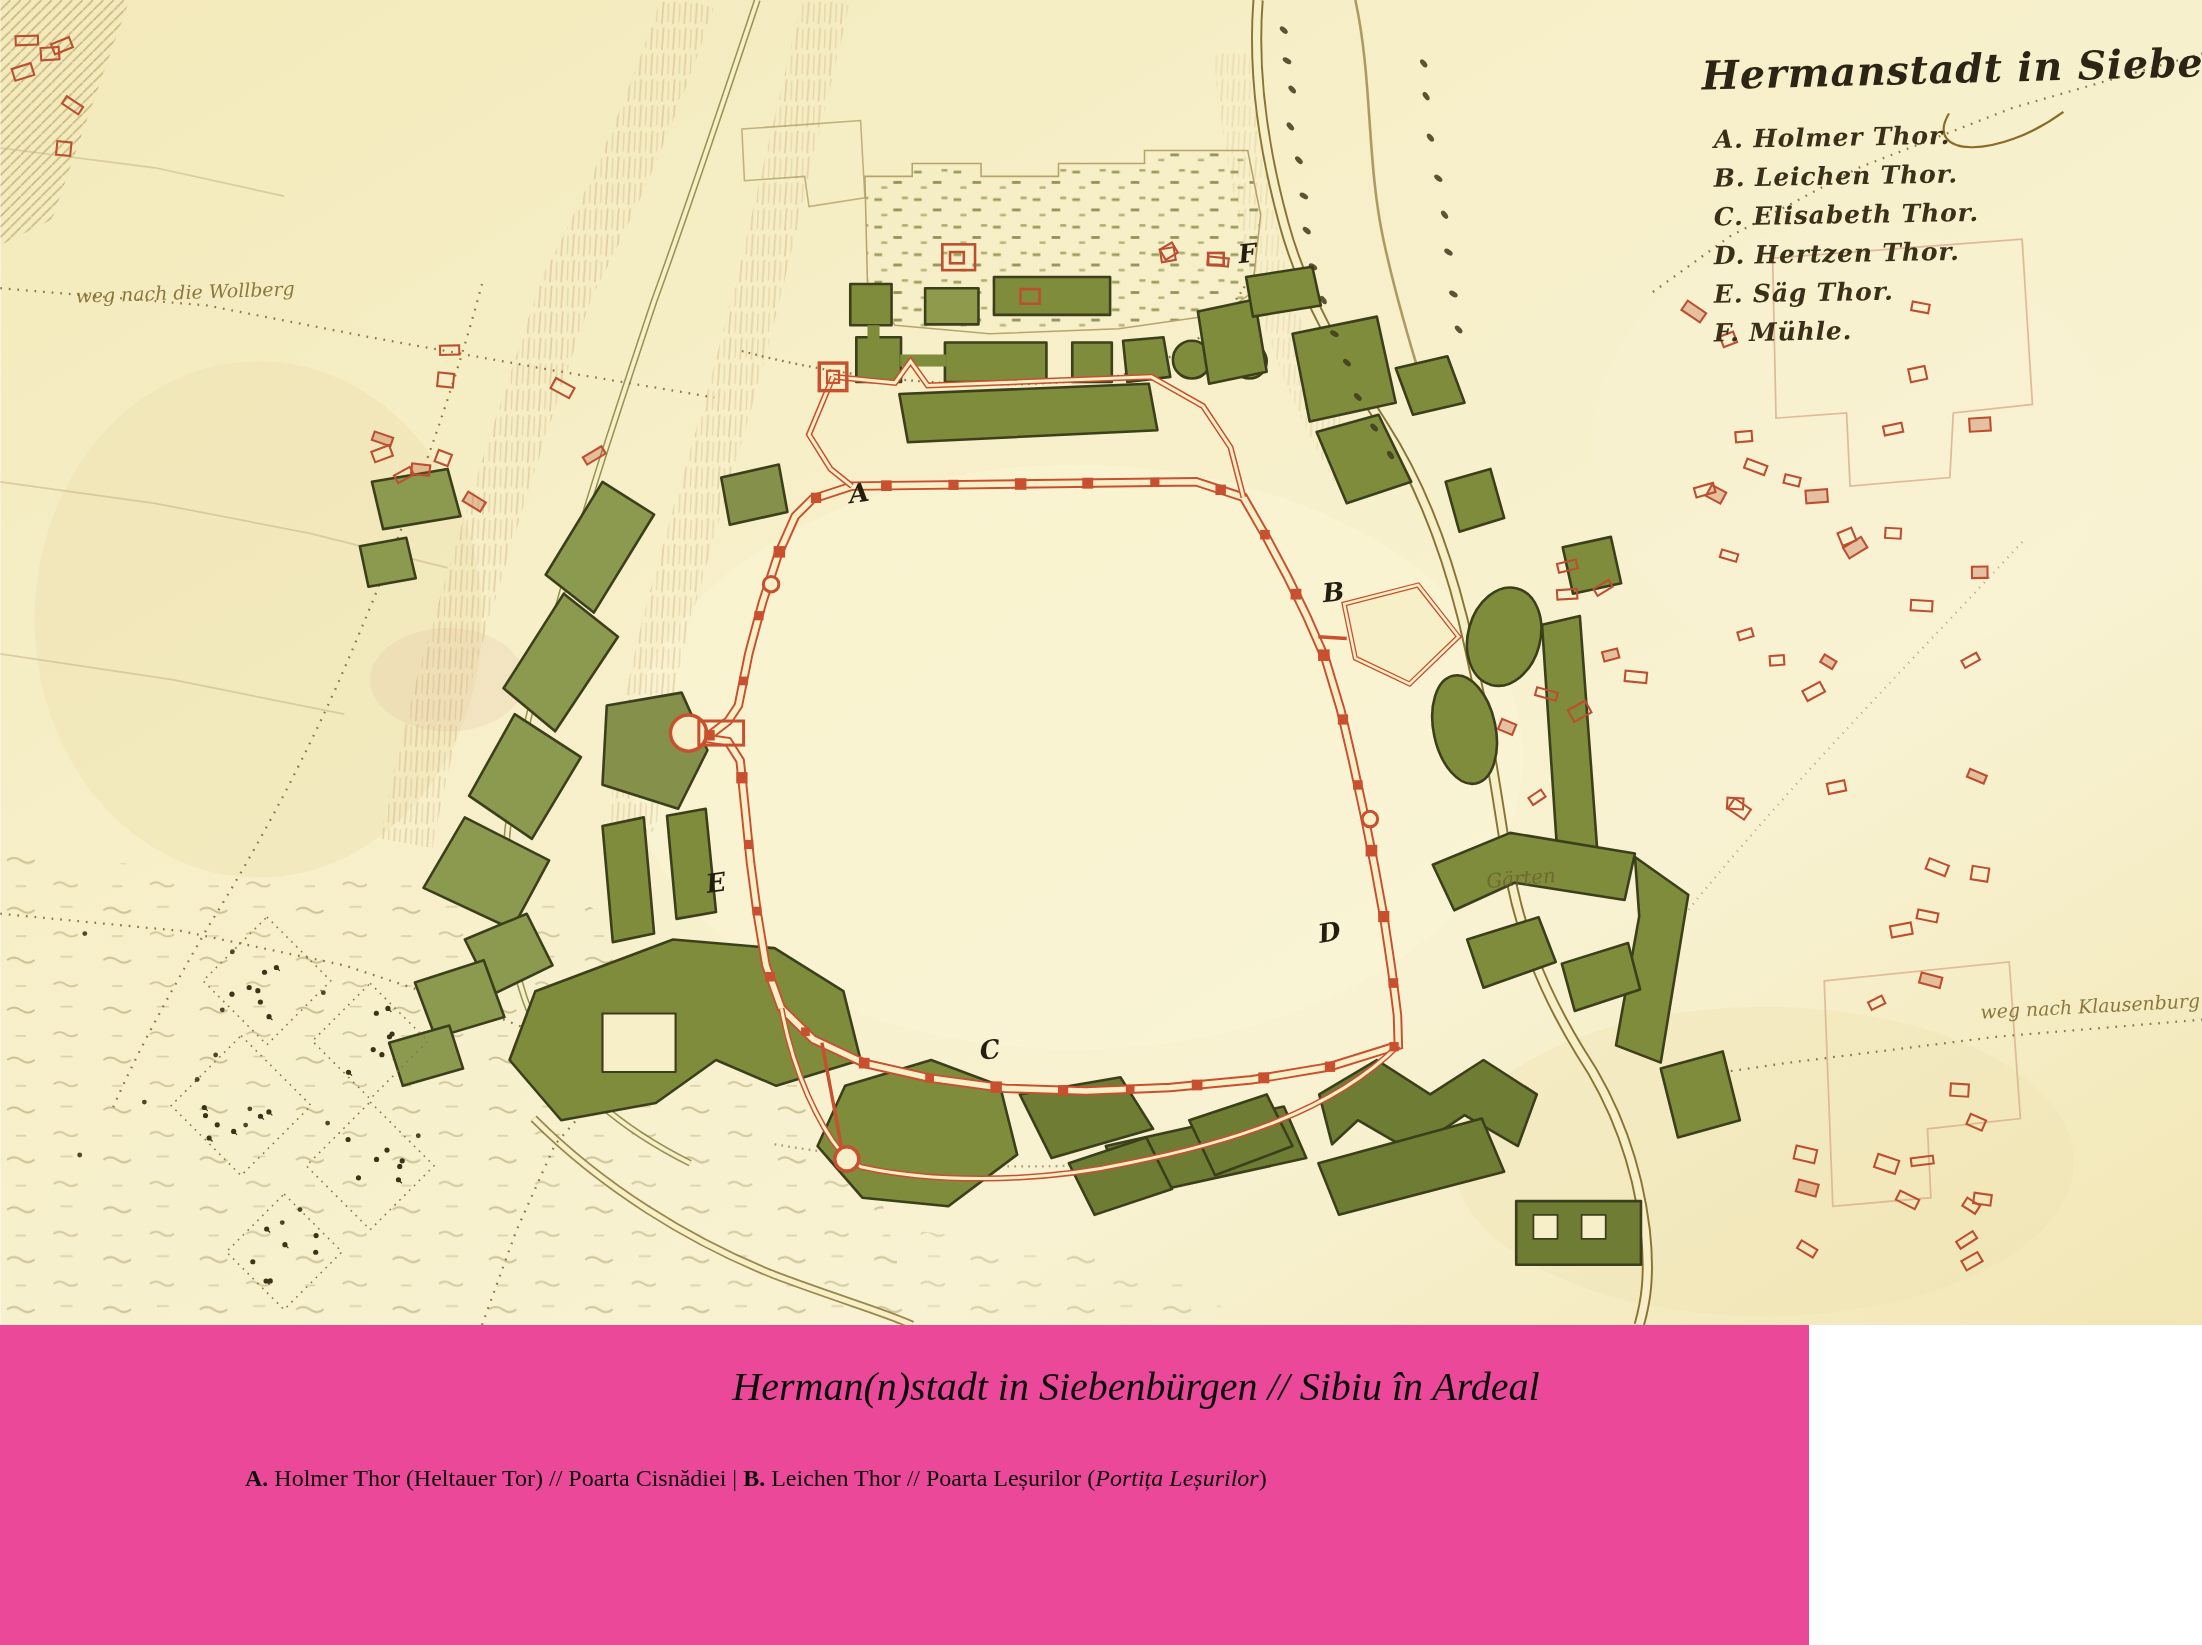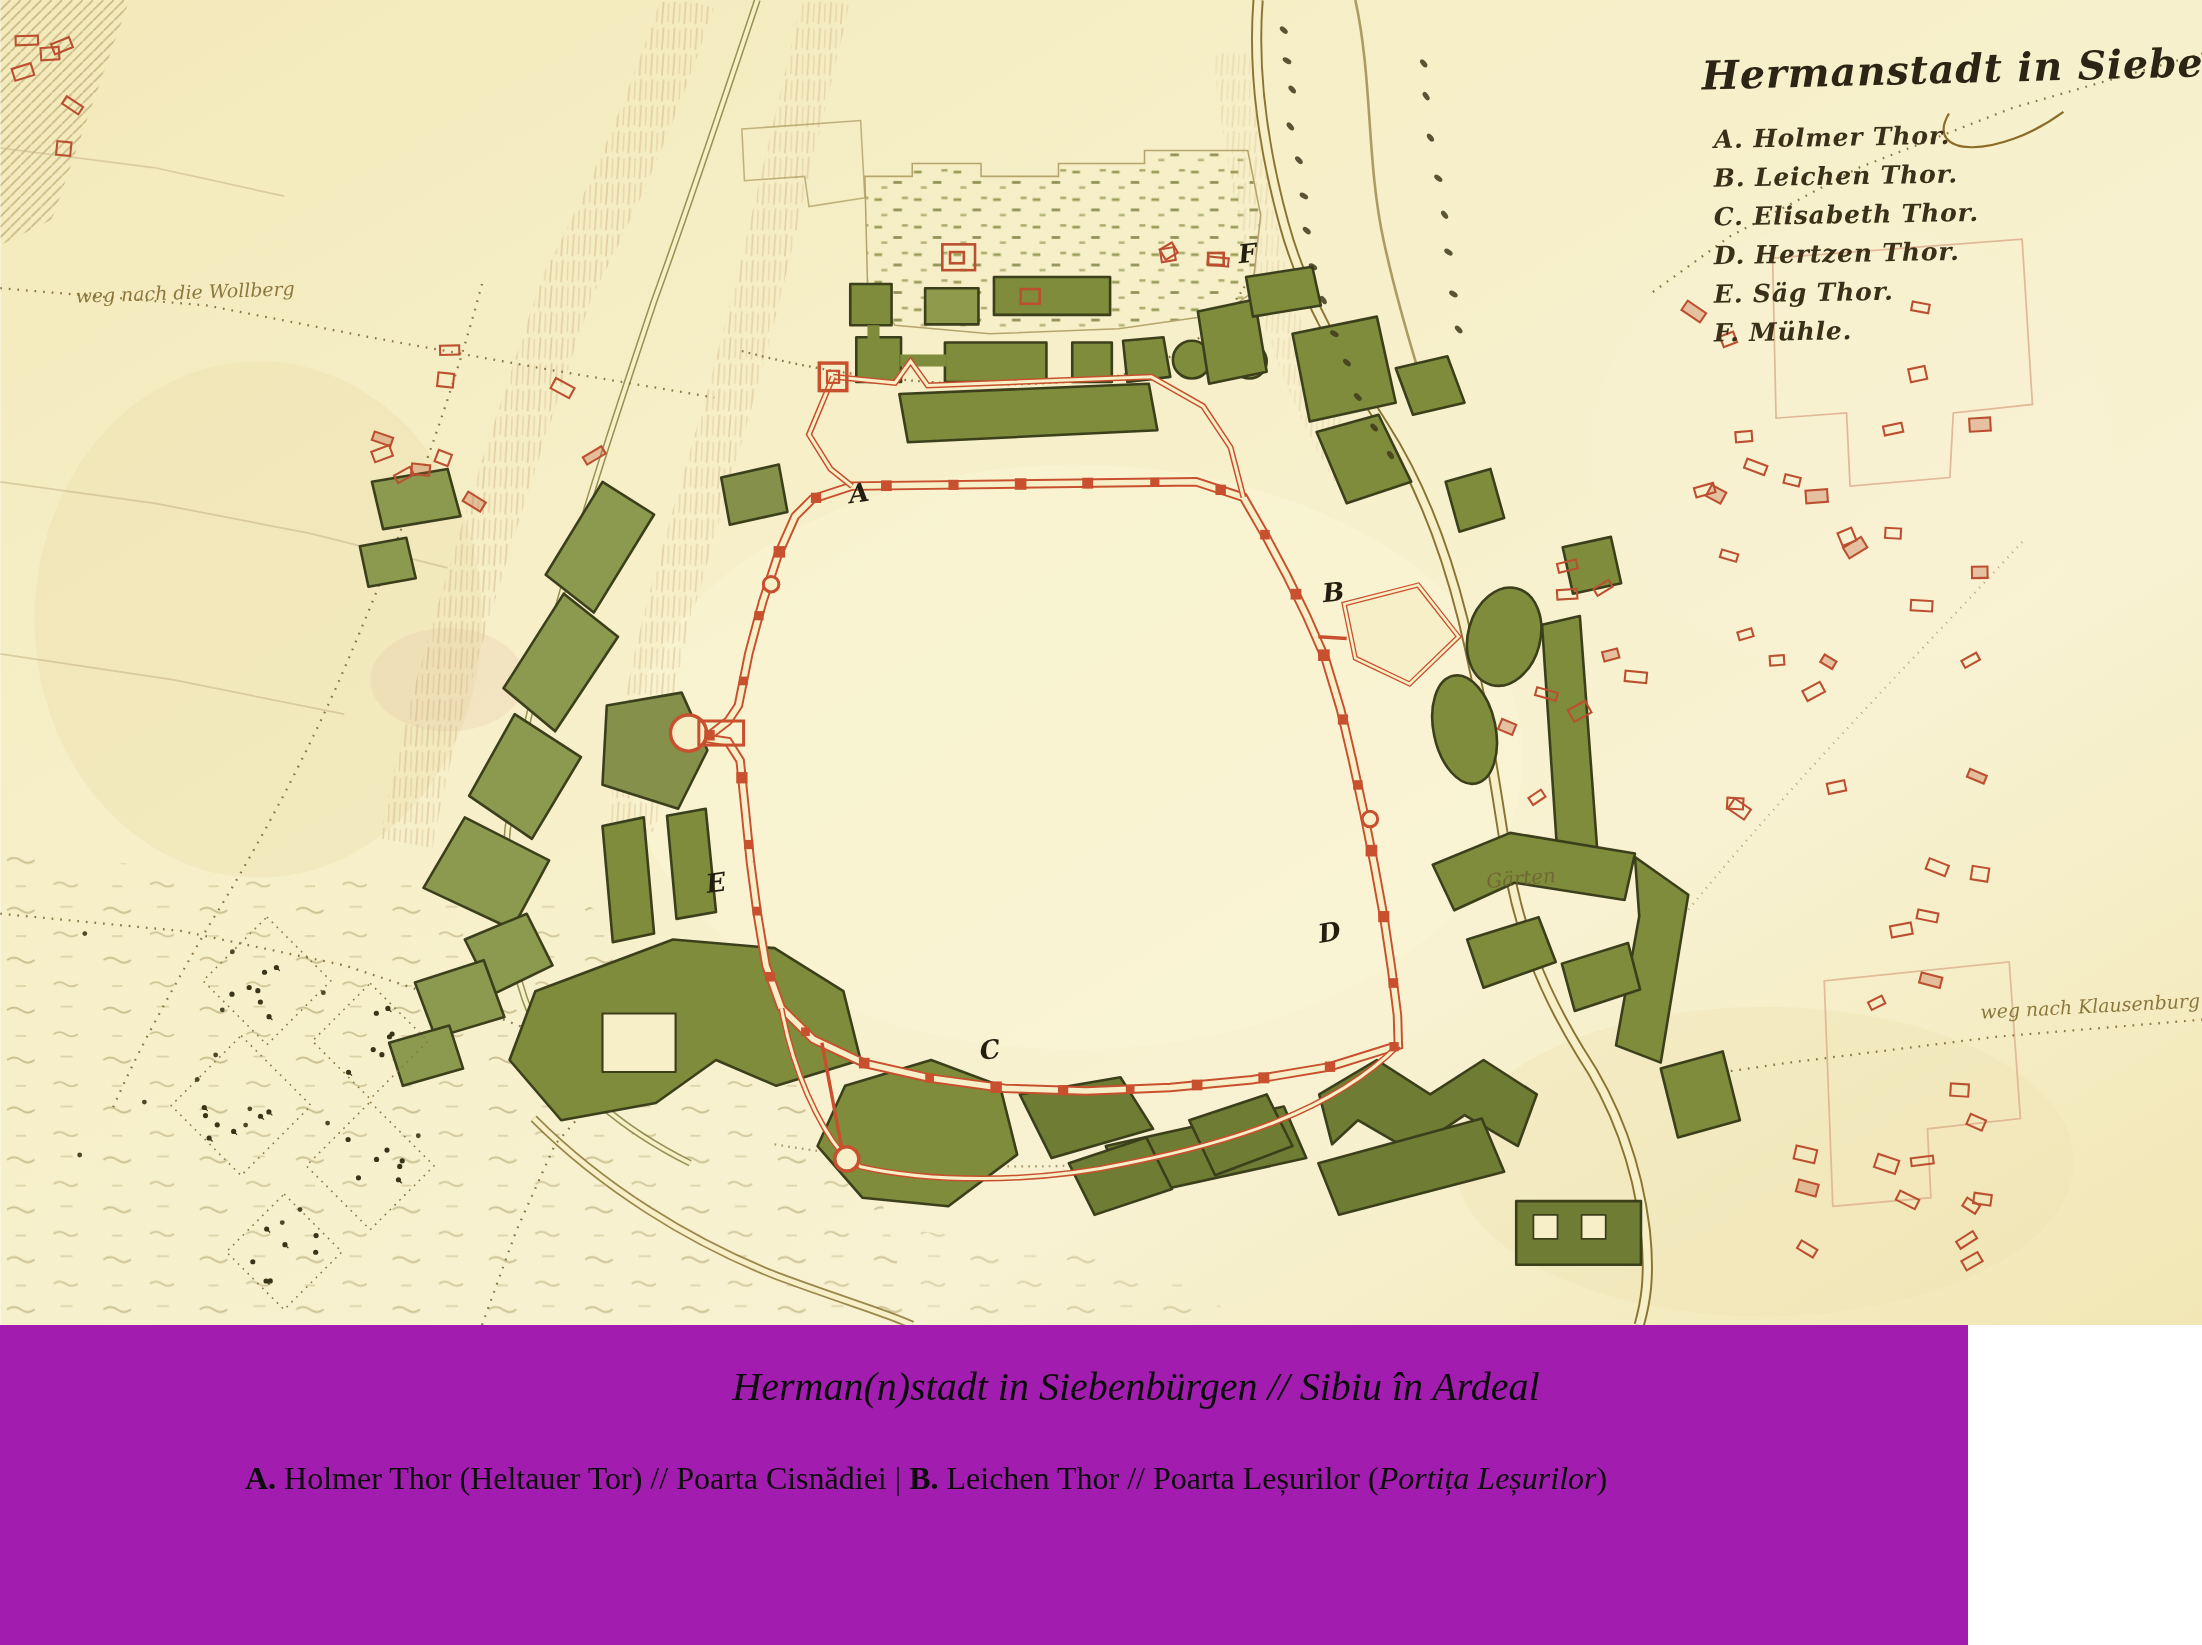--- a/index.html
+++ b/index.html
@@ -10,26 +10,26 @@
   .hand-title{font-family:"DejaVu Serif",serif;font-style:italic;font-weight:bold;
               font-size:46px;fill:#2c2414;letter-spacing:1px;}
   .hand-item{font-family:"DejaVu Serif",serif;font-style:italic;font-weight:bold;
              font-size:29px;fill:#3a2f18;letter-spacing:1px;}
   .road-label{font-family:"DejaVu Serif",serif;font-style:italic;font-size:22px;
               fill:#7a6426;opacity:.85;}
   .area-label{font-family:"DejaVu Serif",serif;font-style:italic;font-size:23px;
               fill:#6f5f30;opacity:.8;}
   .gate-letter{font-family:"DejaVu Serif",serif;font-style:italic;font-weight:bold;
                font-size:30px;fill:#241e10;}
-  .caption{position:absolute;left:0;top:1325px;width:1968px;height:320px;background:#a21caf;}
+  .caption{position:absolute;left:0;top:1325px;width:1809px;height:320px;background:#ec4899;}
   .cap-title{position:absolute;left:482px;top:38px;width:1308px;text-align:center;
              font-family:"Liberation Serif","DejaVu Serif",serif;font-style:italic;
              font-size:40px;color:#0b0b0b;}
   .cap-lines{position:absolute;left:245px;top:131px;
-             font-family:"Liberation Serif","DejaVu Serif",serif;font-size:32px;
+             font-family:"Liberation Serif","DejaVu Serif",serif;font-size:24px;
              color:#0b0b0b;line-height:45px;white-space:nowrap;}
 </style>
 </head>
 <body>
 
 <div class="stage">
   <div class="map-wrap">
   <svg id="map" width="2203" height="1325" viewBox="0 0 2560 1540" xmlns="http://www.w3.org/2000/svg">
     <defs>
       <linearGradient id="paper" x1="0" y1="0" x2="1" y2="1">

